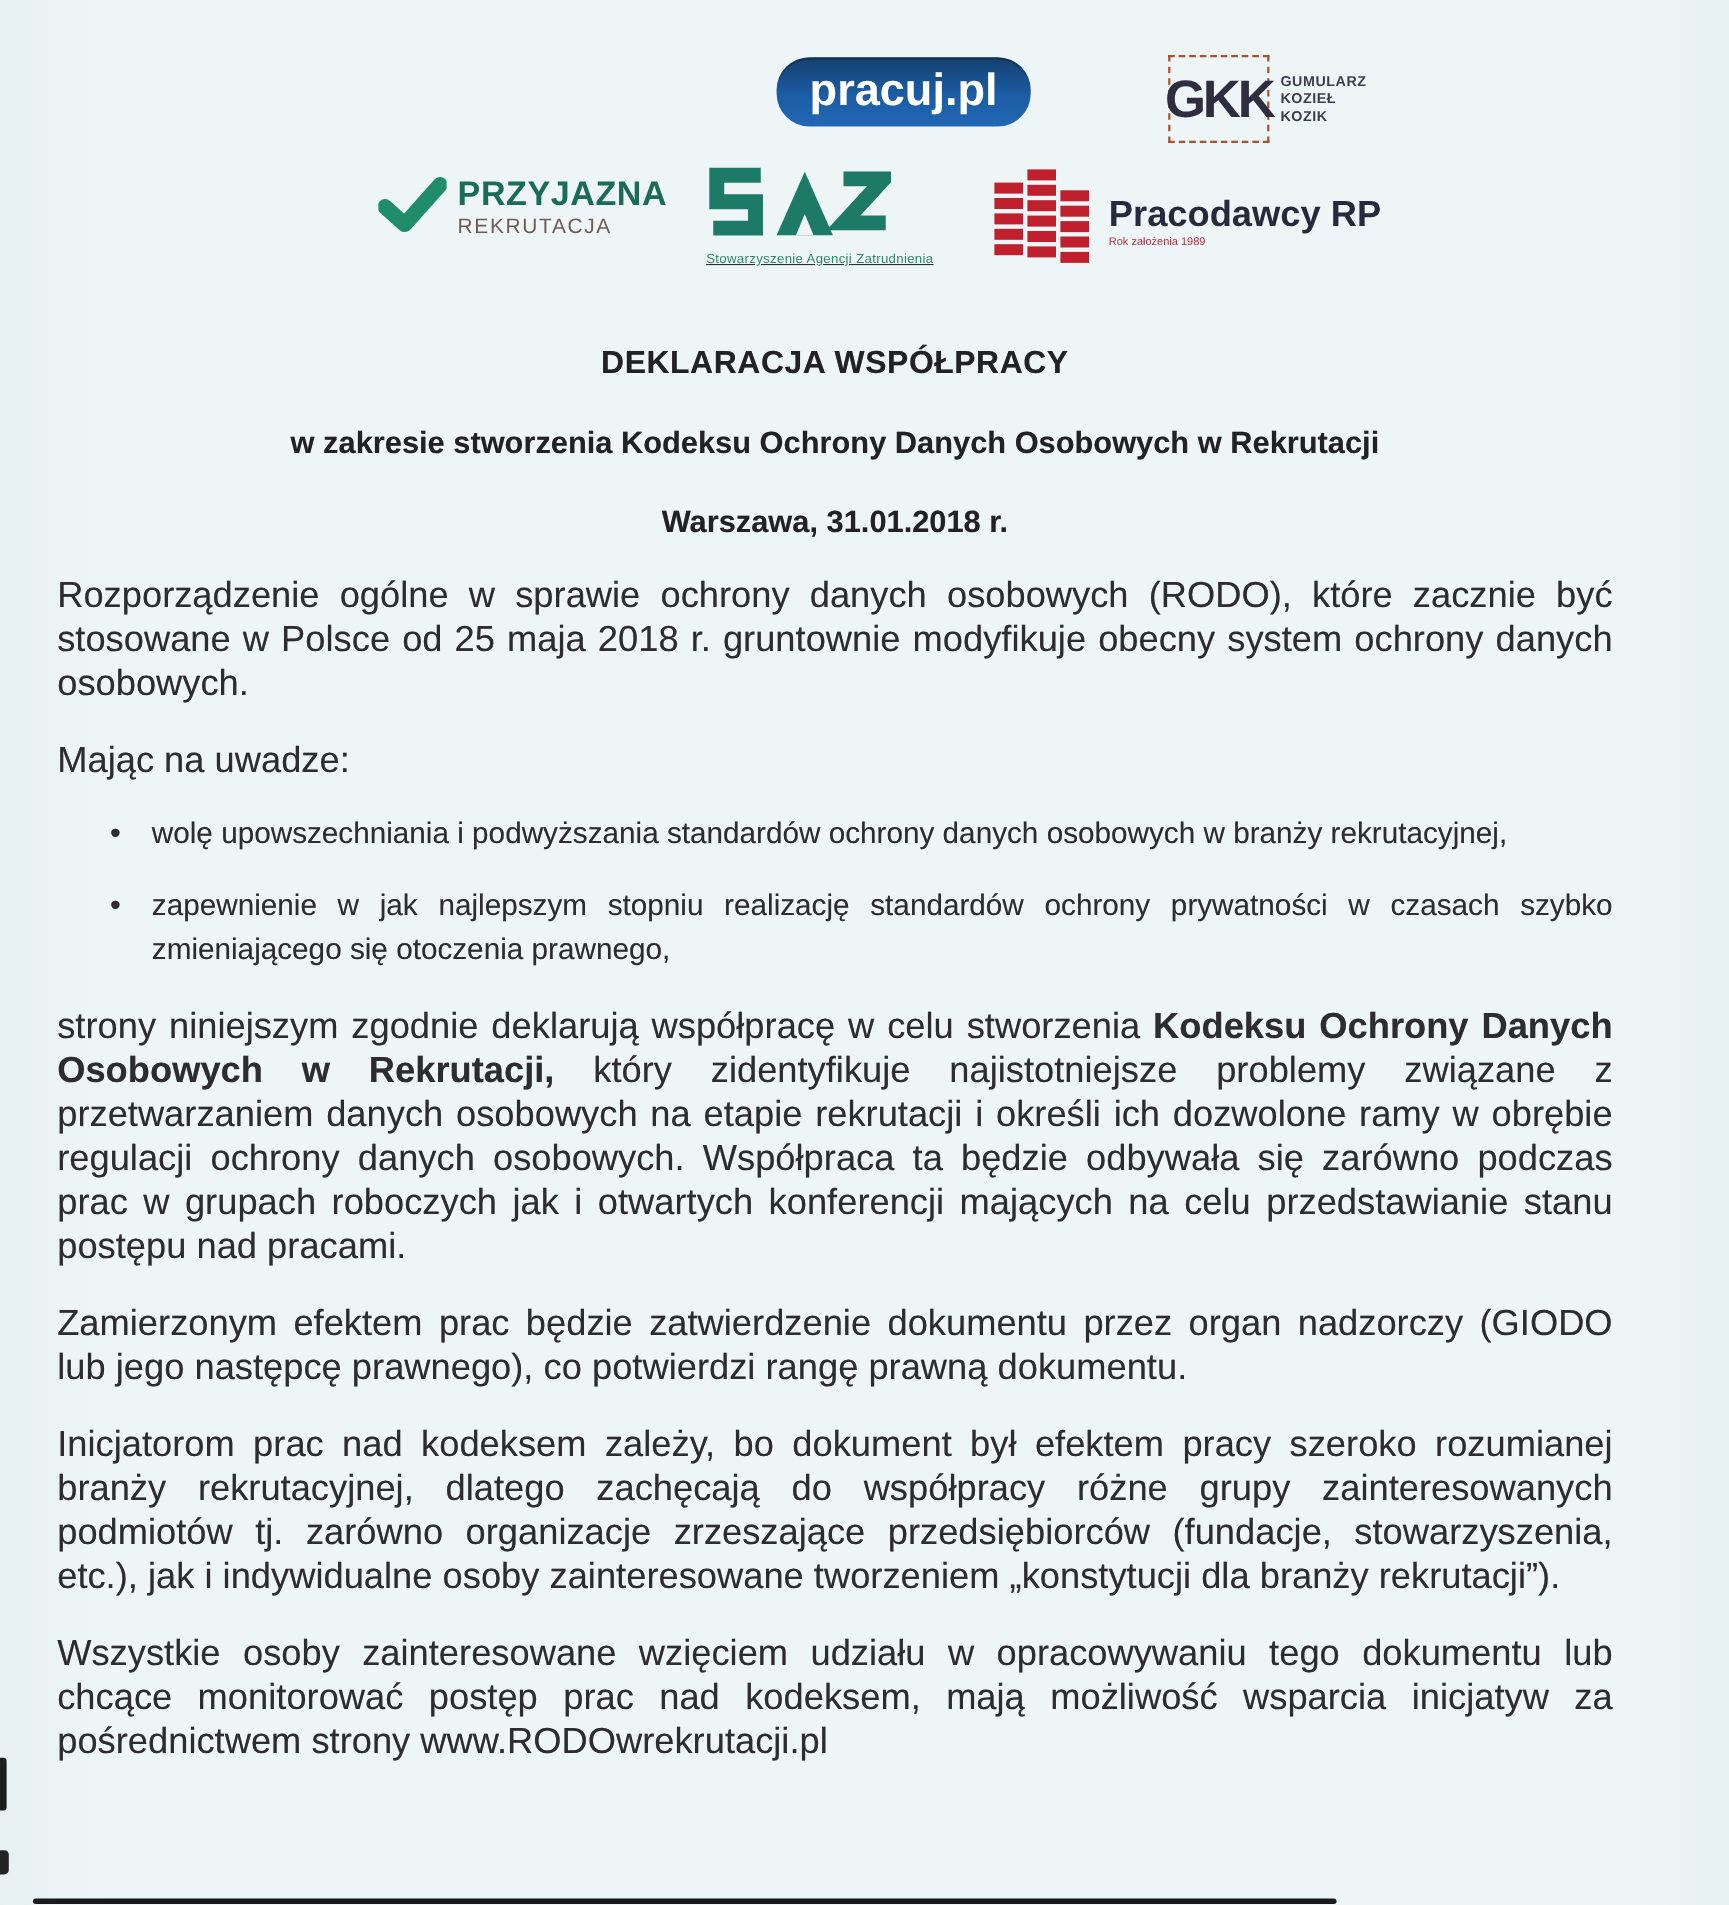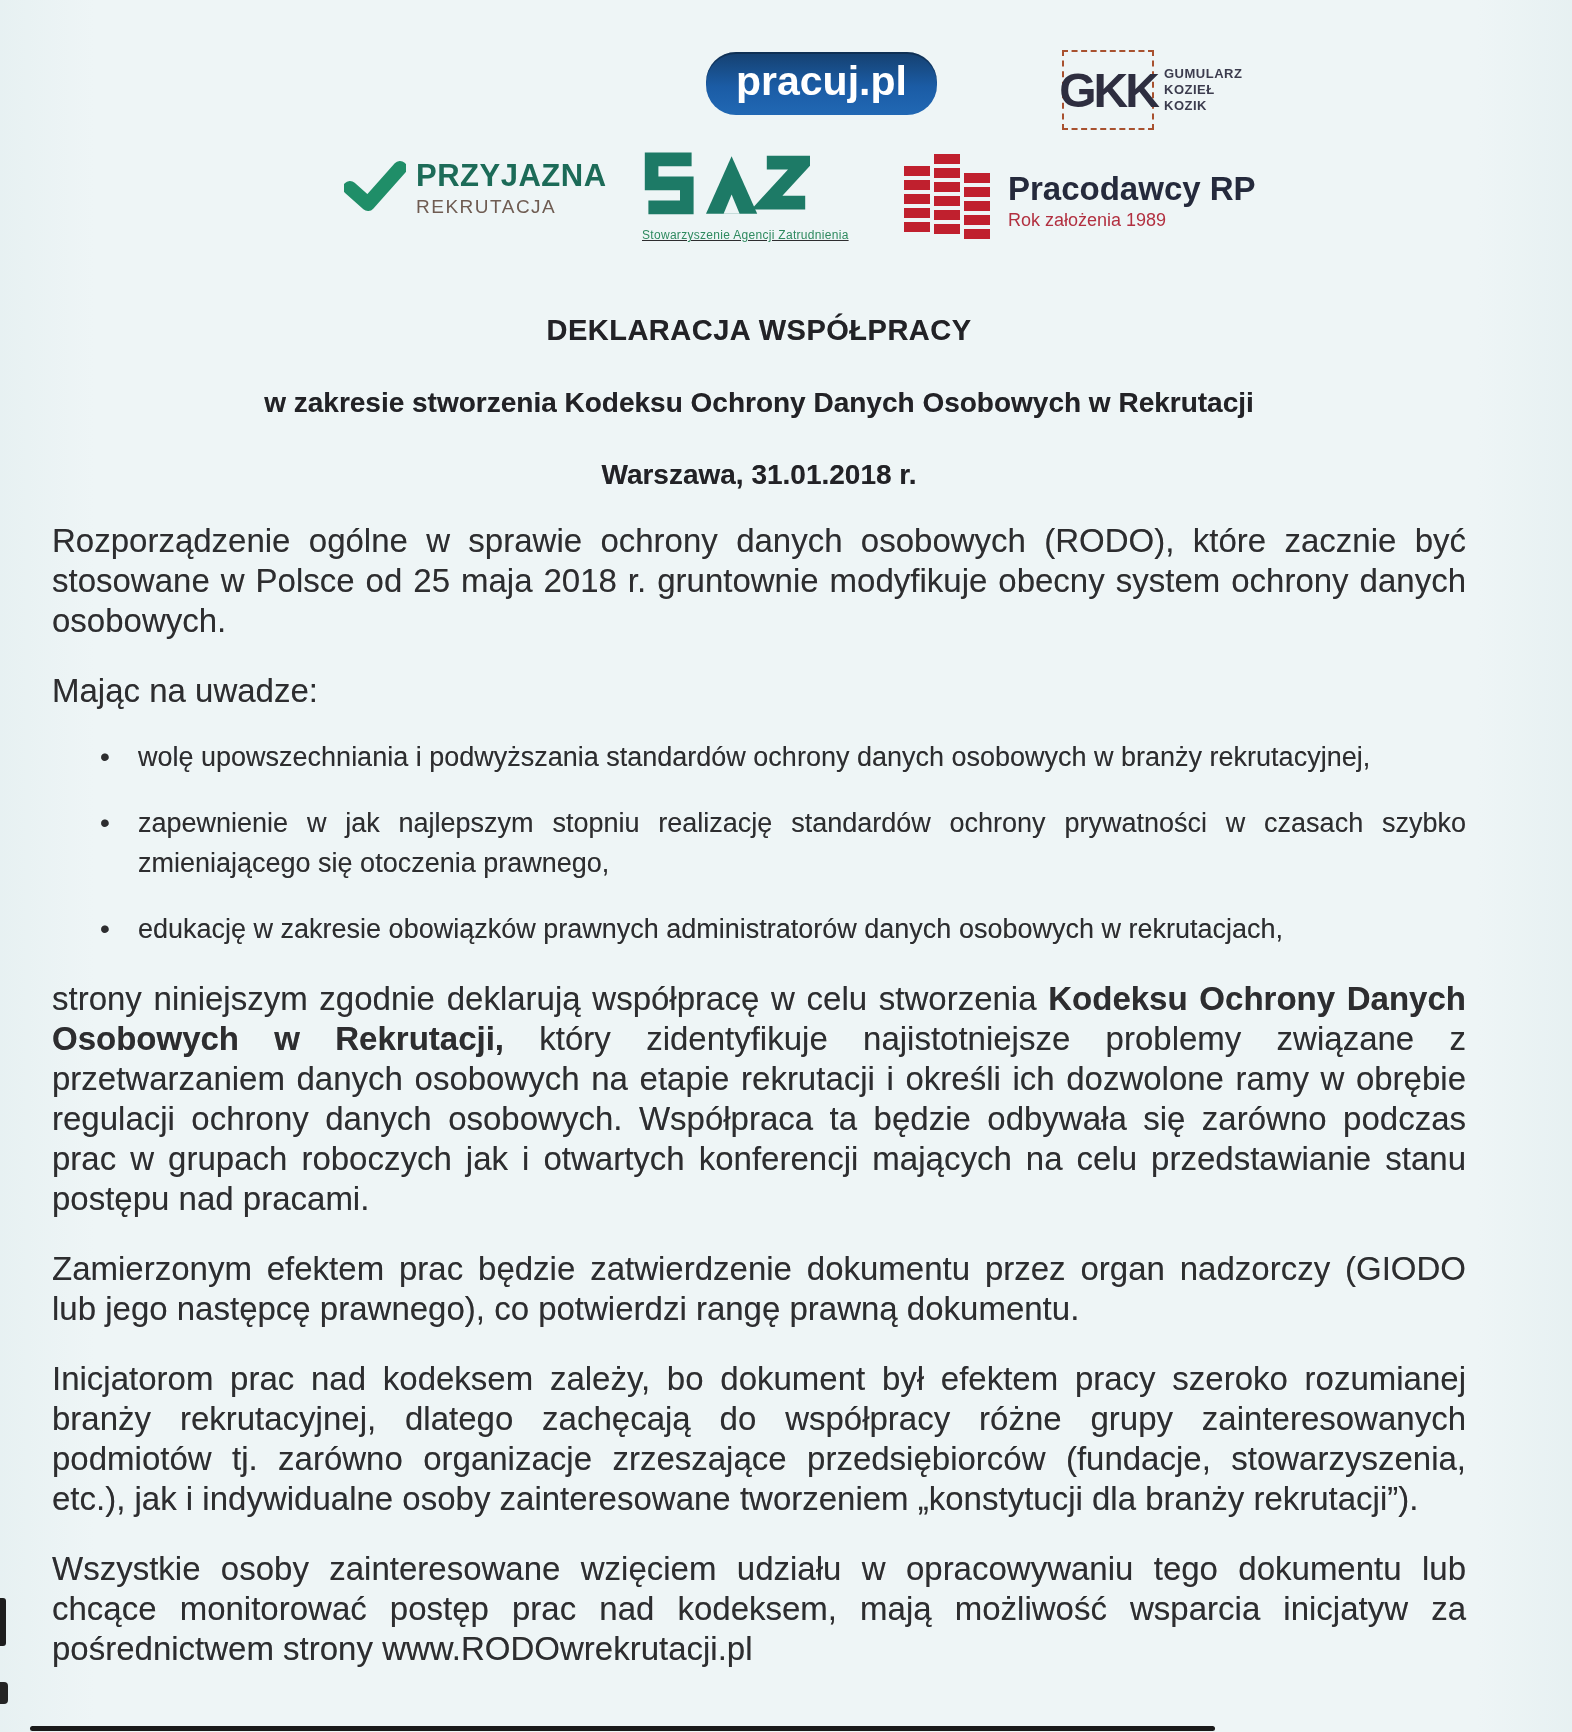--- a/index.html
+++ b/index.html
@@ -60,21 +60,21 @@
   .przyjazna-line2 { font-size: 19px; color: #6f5c52; letter-spacing: 1.5px; margin-top: 2px; }
 
   
   .logo-saz { left: 642px; top: 148px; flex-direction: column; align-items: flex-start; display: flex; text-decoration: underline; }
   .saz-sub { font-size: 12px; color: #2e8a5f; margin-top: 6px; letter-spacing: 0.3px; }
 
   
   .logo-pracodawcy { left: 902px; top: 152px; gap: 16px; align-items: center; }
   .prp-text-col { display: flex; flex-direction: column; }
   .prp-name { font-size: 33px; font-weight: bold; color: #252a3c; }
-  .prp-sub { font-size: 18px; color: #b23040; margin-top: 2px; }
+  .prp-sub { font-size: 10px; color: #b23040; margin-top: 2px; }
 
   
   .doc {
     padding: 0 106px 0 52px;
     text-shadow: 0 0 0.6px rgba(40,40,45,0.4);
   }
   .doc-title {
     text-align: center; font-weight: bold; font-size: 29px;
     color: #222226; margin: 42px 0 0 0; letter-spacing: 0.5px;
   }
@@ -190,21 +190,20 @@
     <div class="doc-subtitle">w zakresie stworzenia Kodeksu Ochrony Danych Osobowych w Rekrutacji</div>
     <div class="doc-dateline">Warszawa, 31.01.2018 r.</div>
 
     <p>Rozporządzenie ogólne w sprawie ochrony danych osobowych (RODO), które zacznie być stosowane w Polsce od 25 maja 2018 r. gruntownie modyfikuje obecny system ochrony danych osobowych.</p>
 
     <p class="lead-in">Mając na uwadze:</p>
 
     <ul class="doc-bullets">
       <li>wolę upowszechniania i podwyższania standardów ochrony danych osobowych w branży rekrutacyjnej,</li>
       <li>zapewnienie w jak najlepszym stopniu realizację standardów ochrony prywatności w czasach szybko zmieniającego się otoczenia prawnego,</li>
-      <li>edukację w zakresie obowiązków prawnych administratorów danych osobowych w rekrutacjach,</li>
     </ul>
 
     <p><span>strony niniejszym zgodnie deklarują współpracę w celu stworzenia </span><span class="bold-inline">Kodeksu Ochrony Danych Osobowych w Rekrutacji,</span><span> który zidentyfikuje najistotniejsze problemy związane z przetwarzaniem danych osobowych na etapie rekrutacji i określi ich dozwolone ramy w obrębie regulacji ochrony danych osobowych. Współpraca ta będzie odbywała się zarówno podczas prac w grupach roboczych jak i otwartych konferencji mających na celu przedstawianie stanu postępu nad pracami.</span></p>
 
     <p>Zamierzonym efektem prac będzie zatwierdzenie dokumentu przez organ nadzorczy (GIODO lub jego następcę prawnego), co potwierdzi rangę prawną dokumentu.</p>
 
     <p>Inicjatorom prac nad kodeksem zależy, bo dokument był efektem pracy szeroko rozumianej branży rekrutacyjnej, dlatego zachęcają do współpracy różne grupy zainteresowanych podmiotów tj. zarówno organizacje zrzeszające przedsiębiorców (fundacje, stowarzyszenia, etc.), jak i indywidualne osoby zainteresowane tworzeniem „konstytucji dla branży rekrutacji”).</p>
 
     <p>Wszystkie osoby zainteresowane wzięciem udziału w opracowywaniu tego dokumentu lub chcące monitorować postęp prac nad kodeksem, mają możliwość wsparcia inicjatyw za pośrednictwem strony www.RODOwrekrutacji.pl</p>
 

